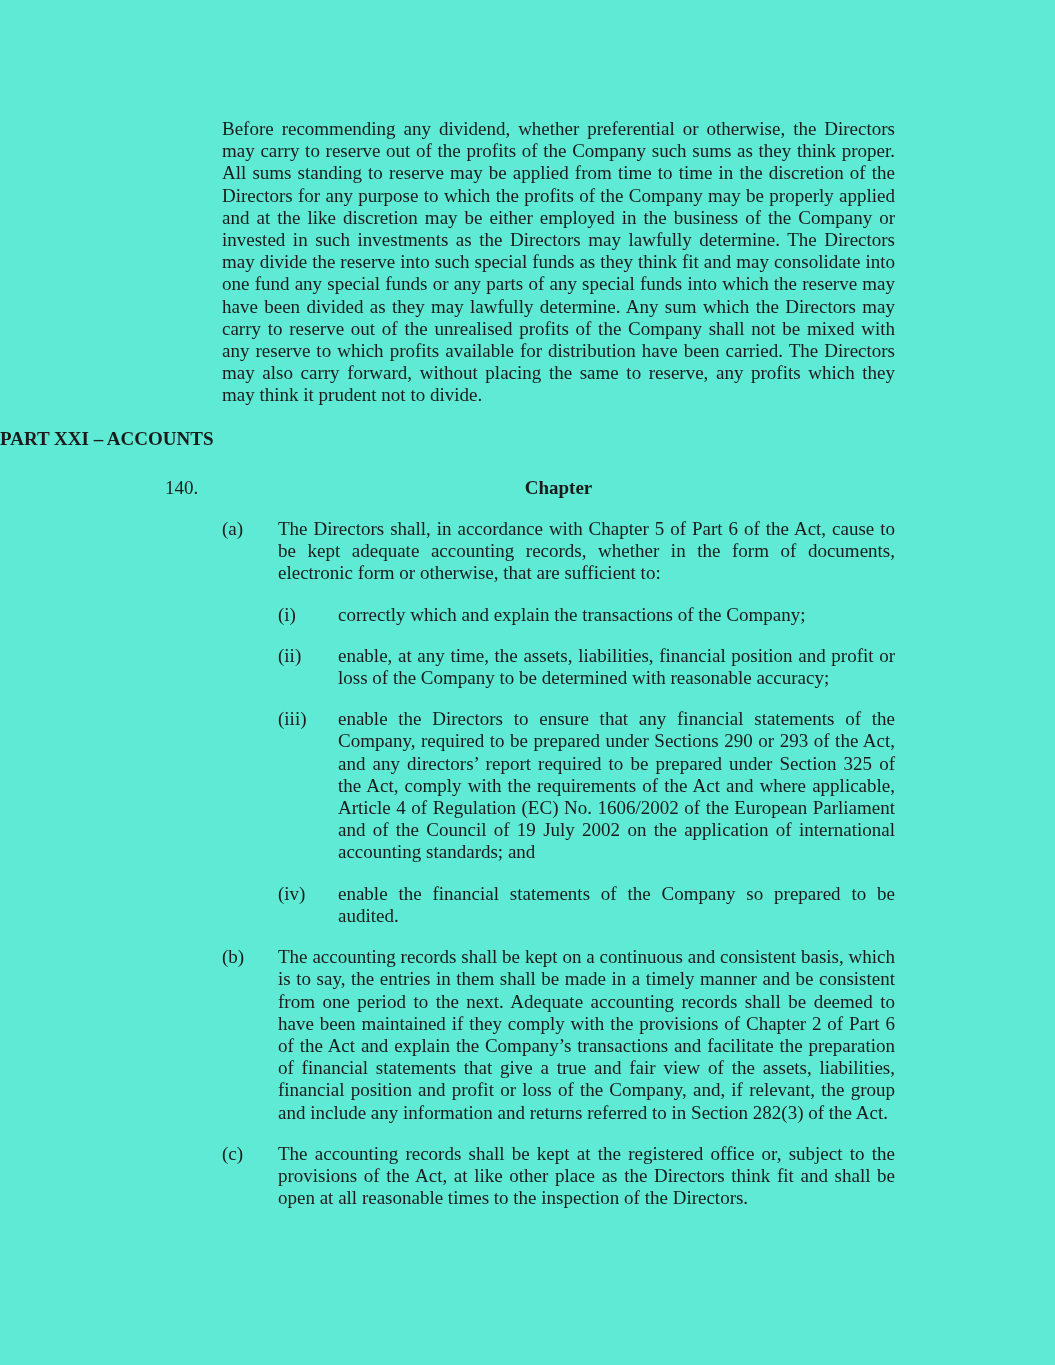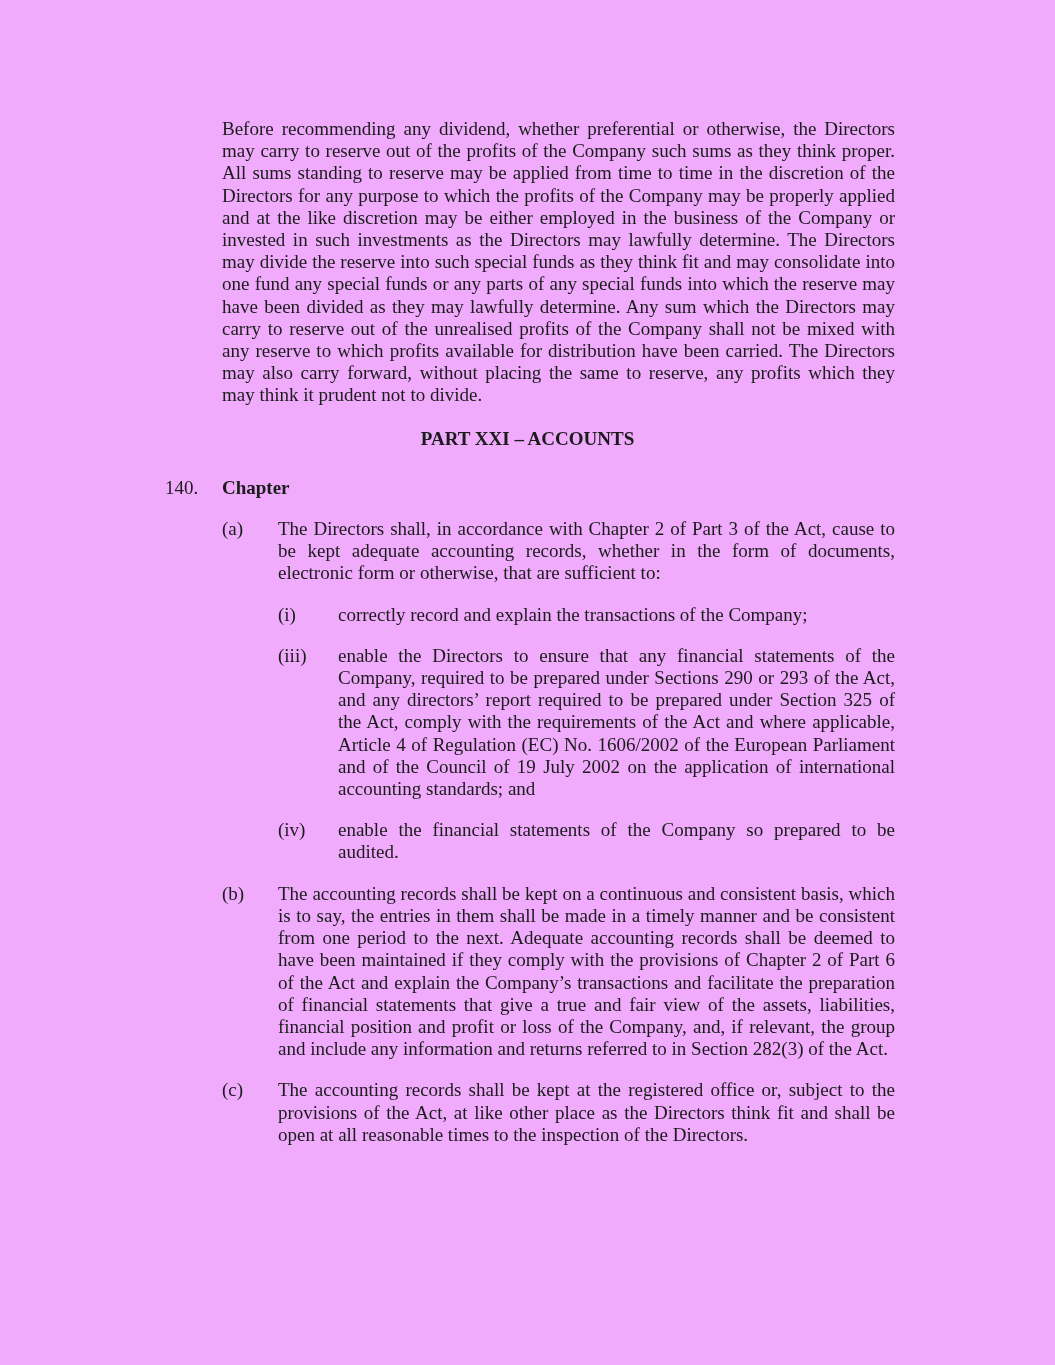--- a/index.html
+++ b/index.html
@@ -5,45 +5,45 @@
   html, body { margin: 0; padding: 0; }
   body {
     width: 1055px; height: 1365px;
     background: #ffffff;
     color: #1b1b1b;
     font-family: "Liberation Serif", "DejaVu Serif", serif;
   }
   .page {
     position: relative;
     width: 1055px; height: 1365px;
-    background: #f0abfc;
+    background: #5eead4;
     overflow: hidden;
   }
   .content {
     position: absolute;
     top: 118px; left: 0;
     width: 1055px;
     font-size: 19px;
     line-height: 22.2px;
   }
   p { margin: 0; }
   .intro {
     margin: 0 160px 0 222px;
     text-align: justify;
   }
   .part-heading {
     margin: 21px 0 0 0;
-    text-align: center;
     font-weight: bold;
     font-size: 19px;
     line-height: 22.2px;
   }
   .clause-head {
     position: relative;
     margin: 27px 160px 0 222px;
+    text-align: center;
   }
   .clause-num {
     position: absolute;
     left: -57px; top: 0;
     font-weight: normal;
   }
   .clause-title { font-weight: bold; }
   .item {
     position: relative;
     margin: 19px 160px 0 278px;
@@ -73,28 +73,32 @@
 
     <div class="part-heading">PART XXI – ACCOUNTS</div>
 
     <div class="clause-head">
       <span class="clause-num">140.</span>
       <span class="clause-title">Chapter</span>
     </div>
 
     <div class="item">
       <span class="label">(a)</span>
-      <p>The Directors shall, in accordance with Chapter 2 of Part 3 of the Act, cause to be kept adequate accounting records, whether in the form of documents, electronic form or otherwise, that are sufficient to:</p>
+      <p>The Directors shall, in accordance with Chapter 5 of Part 6 of the Act, cause to be kept adequate accounting records, whether in the form of documents, electronic form or otherwise, that are sufficient to:</p>
     </div>
 
     <div class="subitem">
       <span class="label">(i)</span>
-      <p>correctly record and explain the transactions of the Company;</p>
+      <p>correctly which and explain the transactions of the Company;</p>
     </div>
 
+    <div class="subitem">
+      <span class="label">(ii)</span>
+      <p>enable, at any time, the assets, liabilities, financial position and profit or loss of the Company to be determined with reasonable accuracy;</p>
+    </div>
 
     <div class="subitem">
       <span class="label">(iii)</span>
       <p>enable the Directors to ensure that any financial statements of the Company, required to be prepared under Sections 290 or 293 of the Act, and any directors’ report required to be prepared under Section 325 of the Act, comply with the requirements of the Act and where applicable, Article 4 of Regulation (EC) No. 1606/2002 of the European Parliament and of the Council of 19 July 2002 on the application of international accounting standards; and</p>
     </div>
 
     <div class="subitem">
       <span class="label">(iv)</span>
       <p>enable the financial statements of the Company so prepared to be audited.</p>
     </div>

